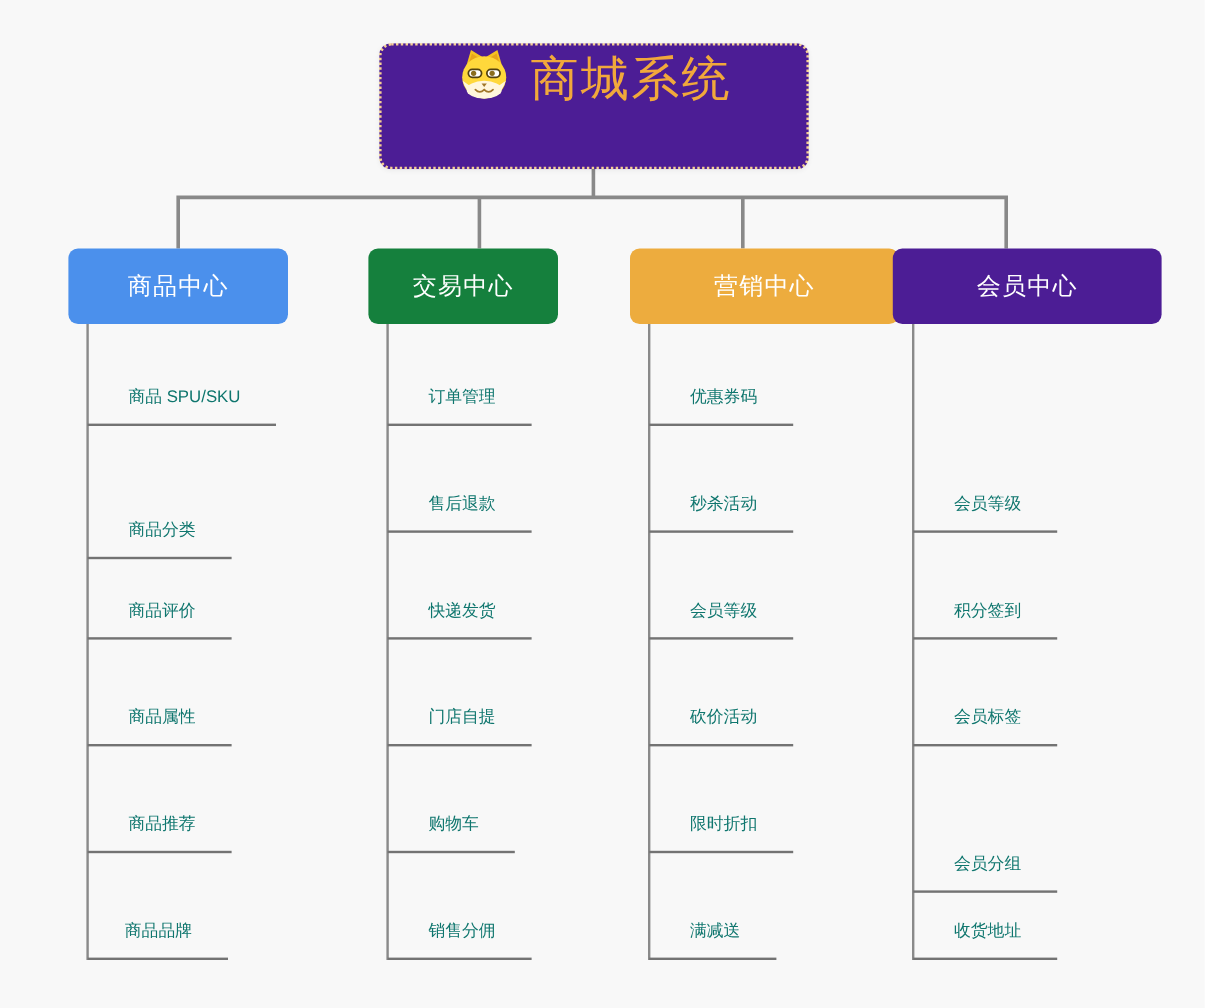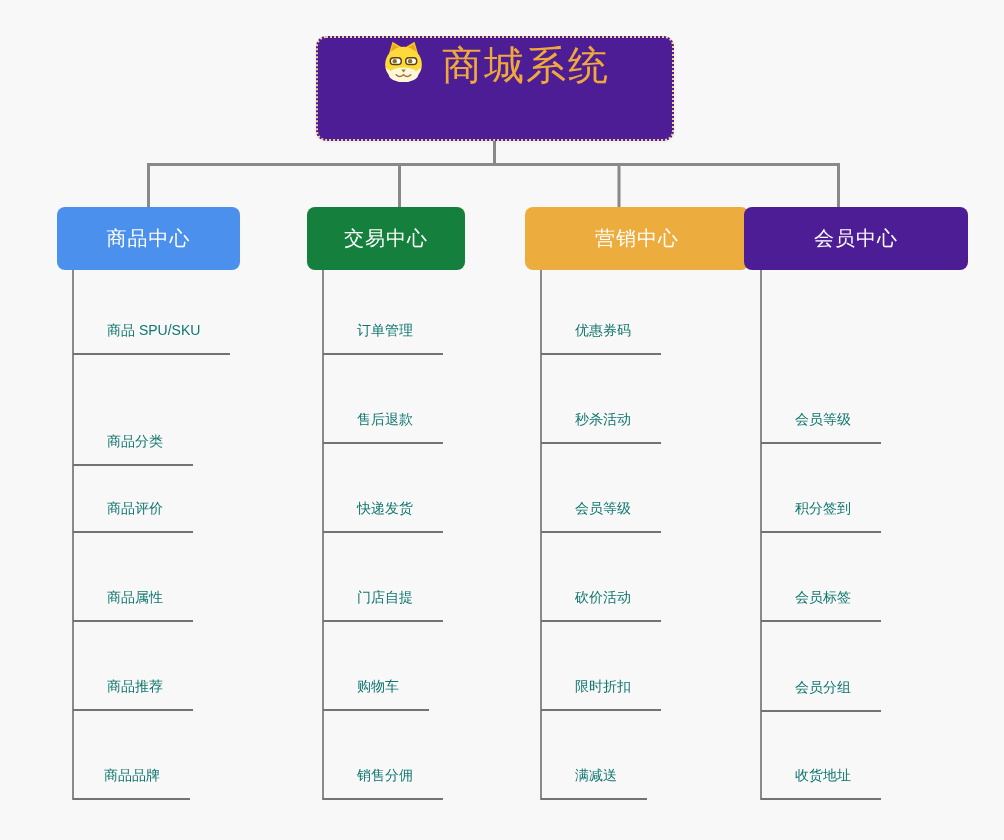--- a/index.html
+++ b/index.html
@@ -145,15 +145,15 @@
     <div class="leaf" style="left: 541px; top: 406px;">秒杀活动</div>
     <div class="leaf" style="left: 541px; top: 495px;">会员等级</div>
     <div class="leaf" style="left: 541px; top: 584px;">砍价活动</div>
     <div class="leaf" style="left: 541px; top: 673px;">限时折扣</div>
     <div class="leaf" style="left: 541px; top: 762px;">满减送</div>
     <div class="branch-node" style="left: 744px; width: 224px; background: #4c1d95;">会员中心</div>
     <div class="branch-spine" style="left: 760px;"></div>
     <div class="leaf" style="left: 761px; top: 406px;">会员等级</div>
     <div class="leaf" style="left: 761px; top: 495px;">积分签到</div>
     <div class="leaf" style="left: 761px; top: 584px;">会员标签</div>
-    <div class="leaf" style="left: 761px; top: 674px;">会员分组</div>
+    <div class="leaf" style="left: 761px; top: 706px;">会员分组</div>
     <div class="leaf" style="left: 761px; top: 762px;">收货地址</div>
   </div>
 
 </body></html>

